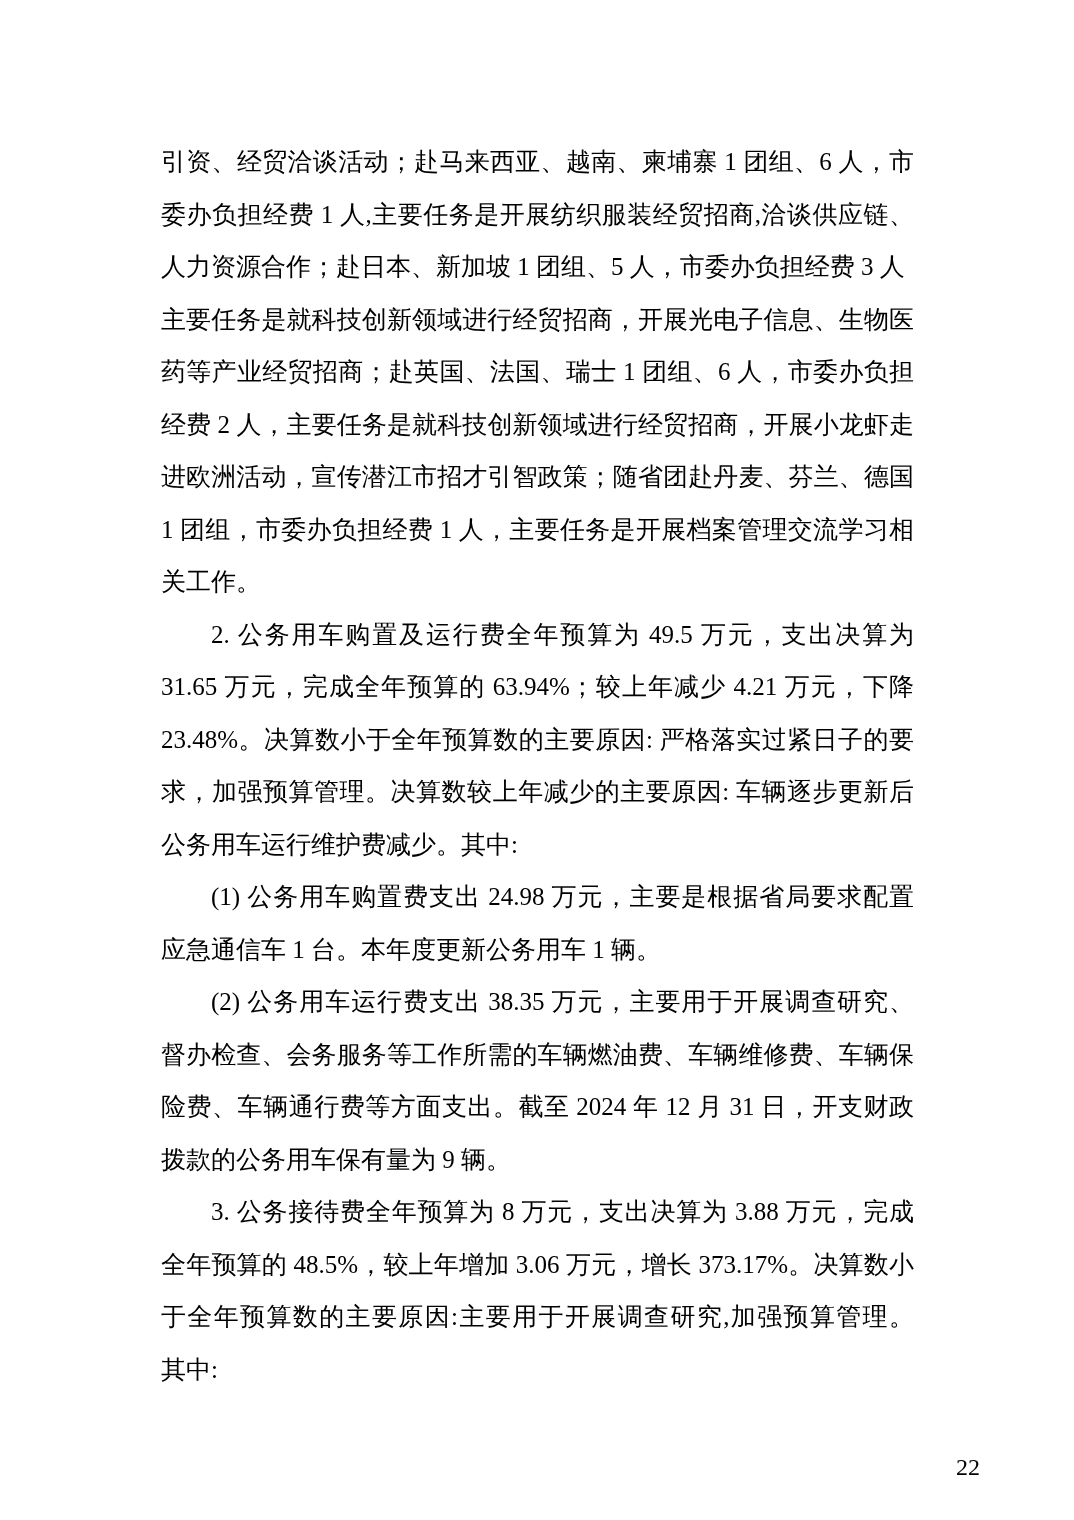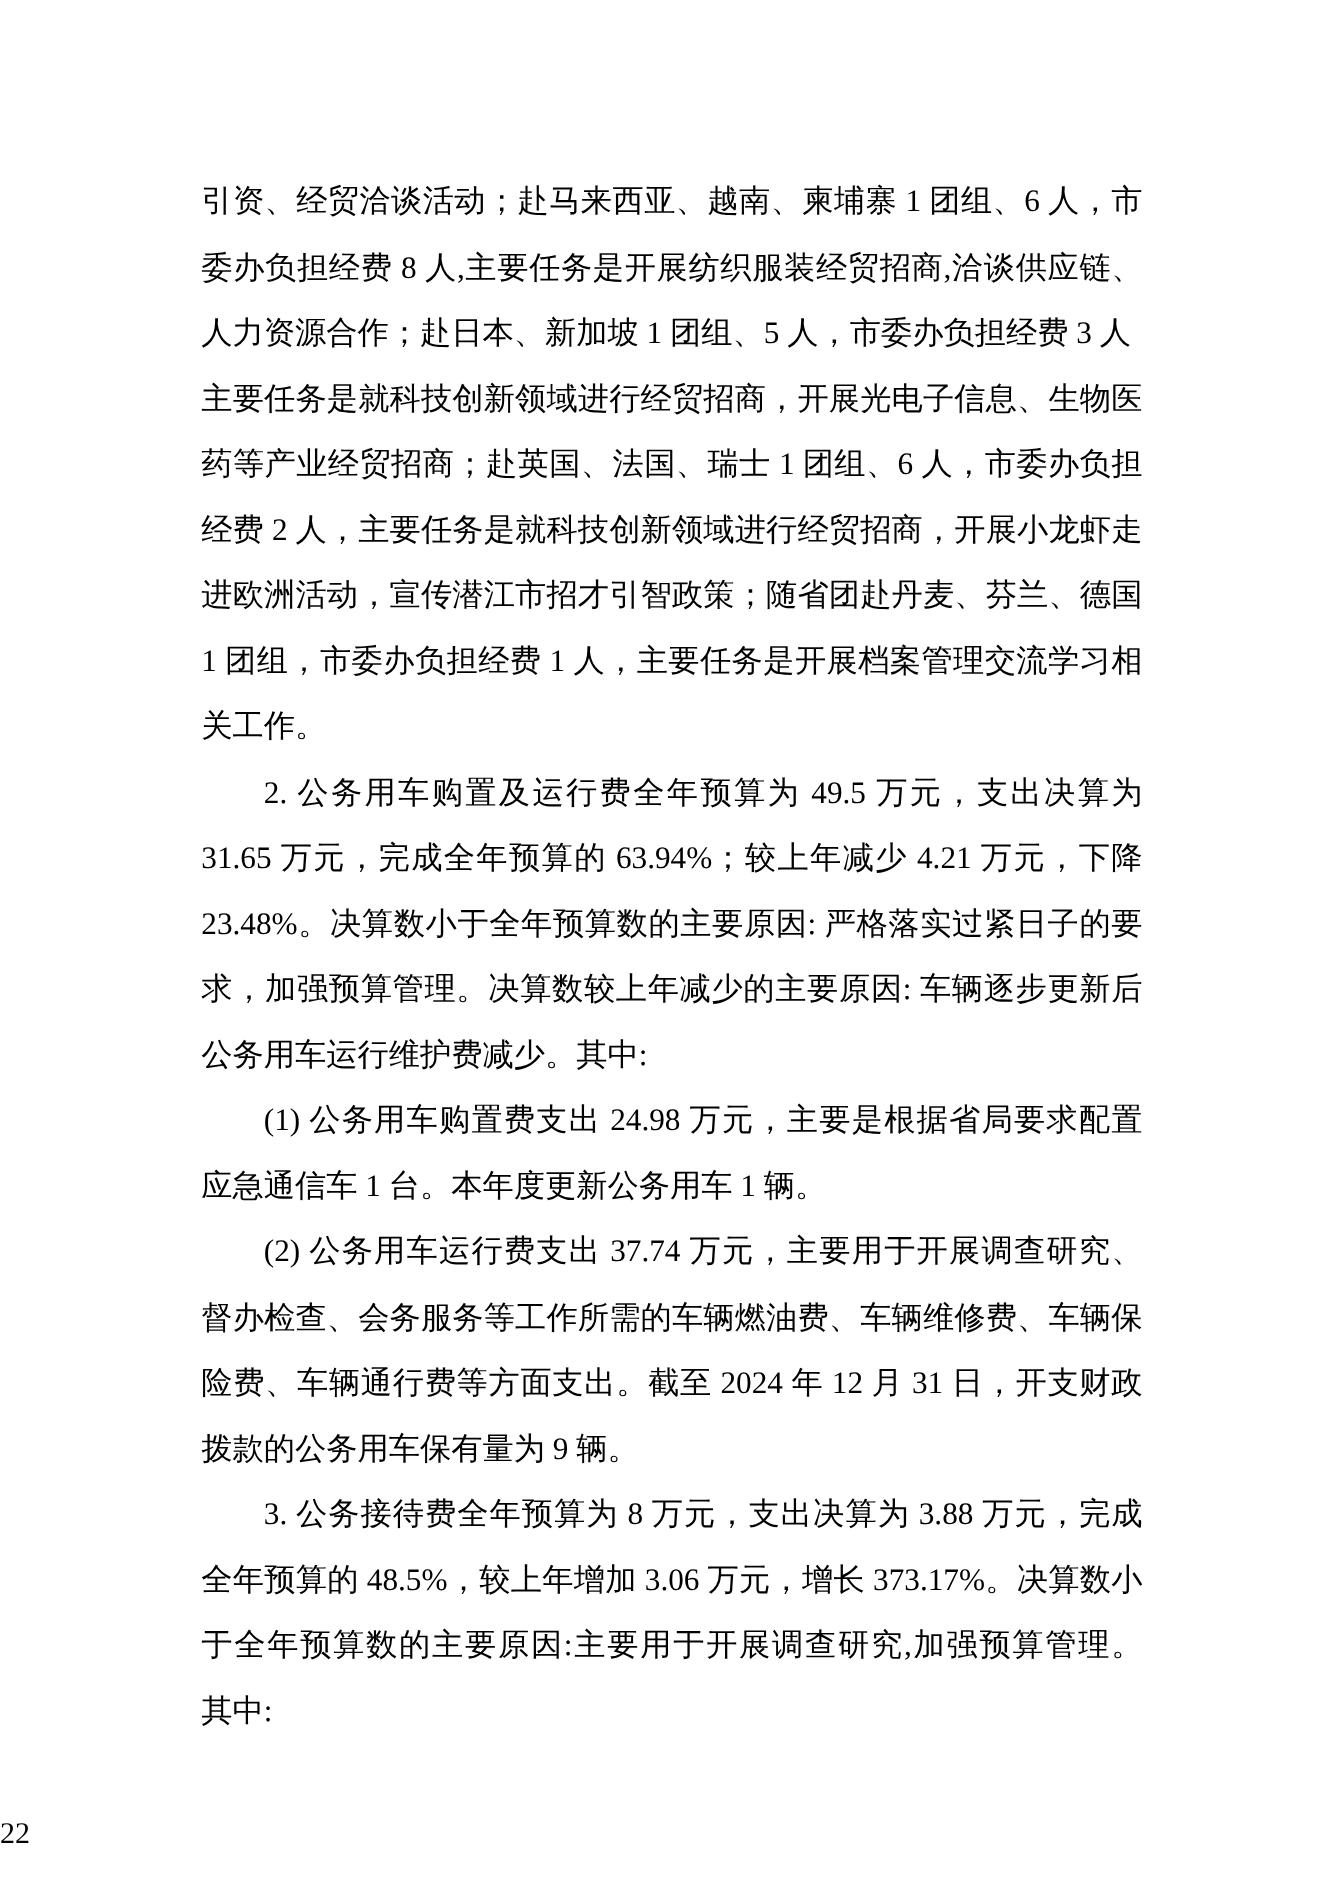--- a/index.html
+++ b/index.html
@@ -46,55 +46,55 @@
   }
   .line.indent {
     text-indent: 50px;
     font-family: Liberation Serif, serif;
   }
   .footer {
     position: absolute;
     top: 1452px;
     left: 0;
     width: 100%;
-    text-align: left;
+    text-align: right;
     font-size: 24px;
     line-height: 30px;
     color: #000000;
   }
 </style>
 </head>
 <body>
 
 <div class="page">
   <div class="text-body">
       <div class="paragraph">
         <div class="line">引资、经贸洽谈活动；赴马来西亚、越南、柬埔寨 1 团组、6 人，市</div>
-        <div class="line">委办负担经费 8 人,主要任务是开展纺织服装经贸招商,洽谈供应链、</div>
+        <div class="line">委办负担经费 1 人,主要任务是开展纺织服装经贸招商,洽谈供应链、</div>
         <div class="line">人力资源合作；赴日本、新加坡 1 团组、5 人，市委办负担经费 3 人，</div>
         <div class="line">主要任务是就科技创新领域进行经贸招商，开展光电子信息、生物医</div>
         <div class="line">药等产业经贸招商；赴英国、法国、瑞士 1 团组、6 人，市委办负担</div>
         <div class="line">经费 2 人，主要任务是就科技创新领域进行经贸招商，开展小龙虾走</div>
         <div class="line">进欧洲活动，宣传潜江市招才引智政策；随省团赴丹麦、芬兰、德国</div>
         <div class="line">1 团组，市委办负担经费 1 人，主要任务是开展档案管理交流学习相</div>
         <div class="line last">关工作。</div>
       </div>
       <div class="paragraph">
         <div class="line indent">2. 公务用车购置及运行费全年预算为 49.5 万元，支出决算为</div>
         <div class="line">31.65 万元，完成全年预算的 63.94%；较上年减少 4.21 万元，下降</div>
         <div class="line">23.48%。决算数小于全年预算数的主要原因: 严格落实过紧日子的要</div>
         <div class="line">求，加强预算管理。决算数较上年减少的主要原因: 车辆逐步更新后</div>
         <div class="line last">公务用车运行维护费减少。其中:</div>
       </div>
       <div class="paragraph">
         <div class="line indent">(1) 公务用车购置费支出 24.98 万元，主要是根据省局要求配置</div>
         <div class="line last">应急通信车 1 台。本年度更新公务用车 1 辆。</div>
       </div>
       <div class="paragraph">
-        <div class="line indent">(2) 公务用车运行费支出 37.74 万元，主要用于开展调查研究、</div>
+        <div class="line indent">(2) 公务用车运行费支出 38.35 万元，主要用于开展调查研究、</div>
         <div class="line">督办检查、会务服务等工作所需的车辆燃油费、车辆维修费、车辆保</div>
         <div class="line">险费、车辆通行费等方面支出。截至 2024 年 12 月 31 日，开支财政</div>
         <div class="line last">拨款的公务用车保有量为 9 辆。</div>
       </div>
       <div class="paragraph">
         <div class="line indent">3. 公务接待费全年预算为 8 万元，支出决算为 3.88 万元，完成</div>
         <div class="line">全年预算的 48.5%，较上年增加 3.06 万元，增长 373.17%。决算数小</div>
         <div class="line">于全年预算数的主要原因:主要用于开展调查研究,加强预算管理。</div>
         <div class="line last">其中:</div>
       </div>

